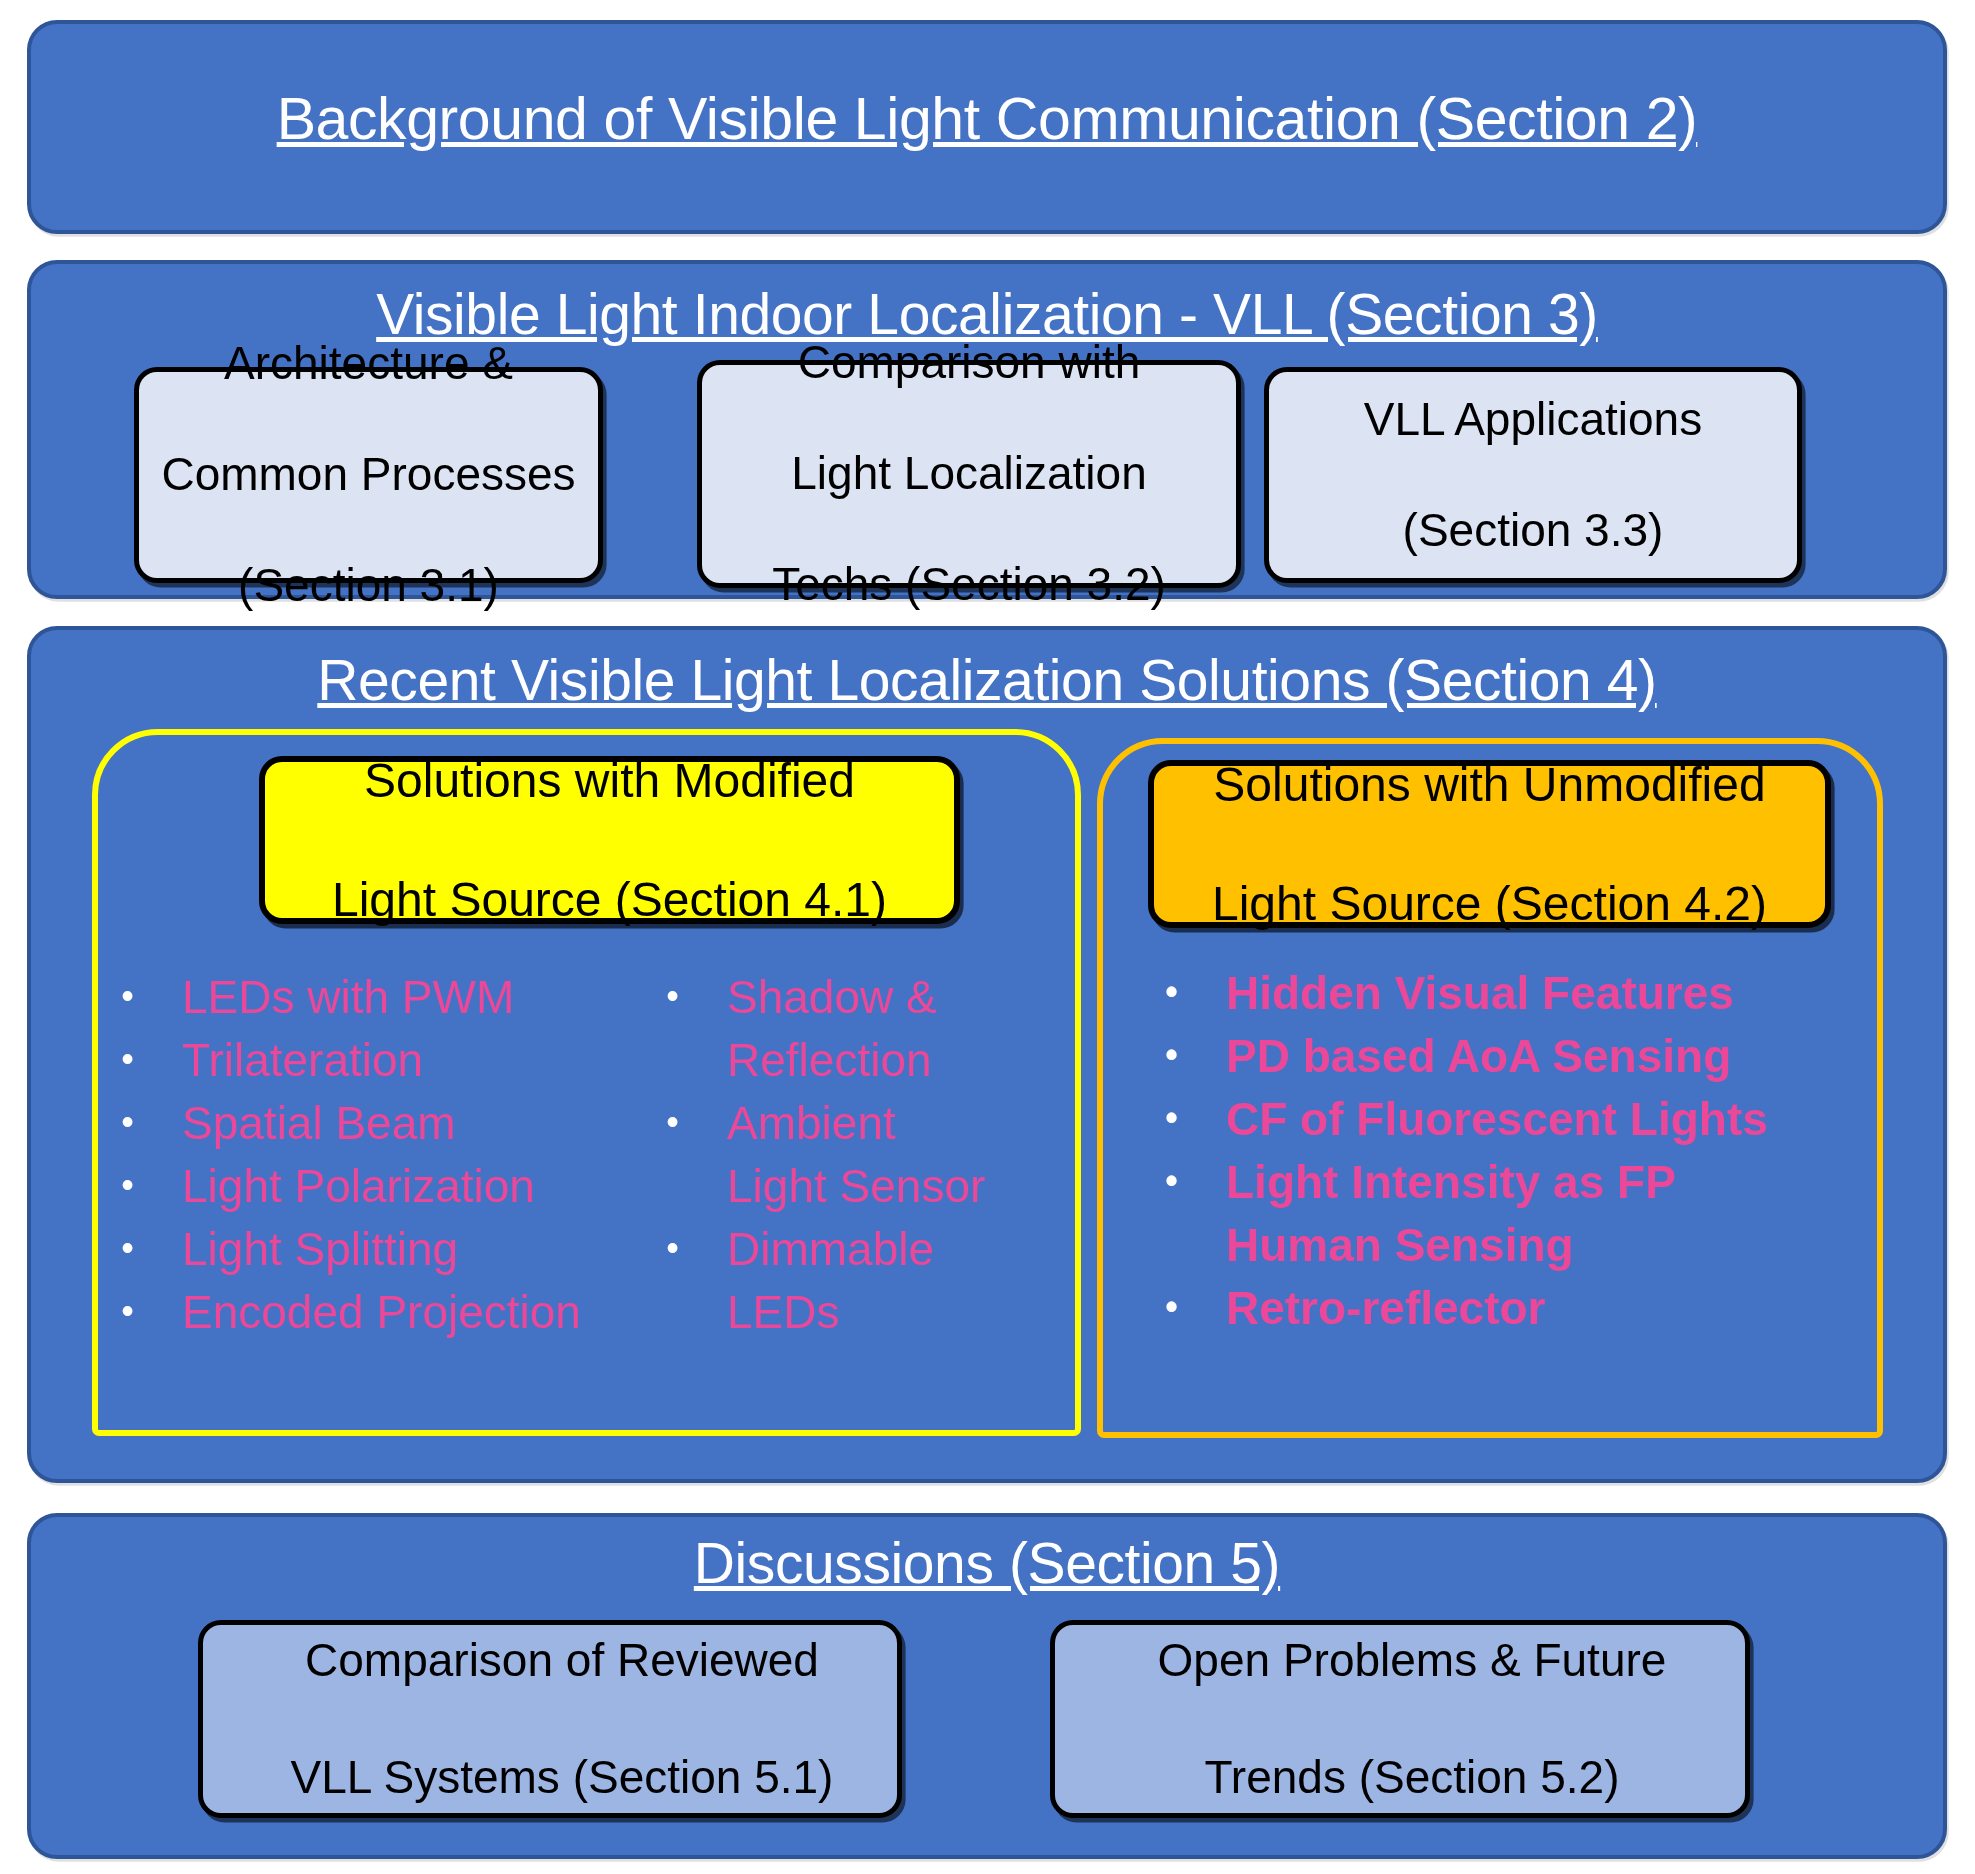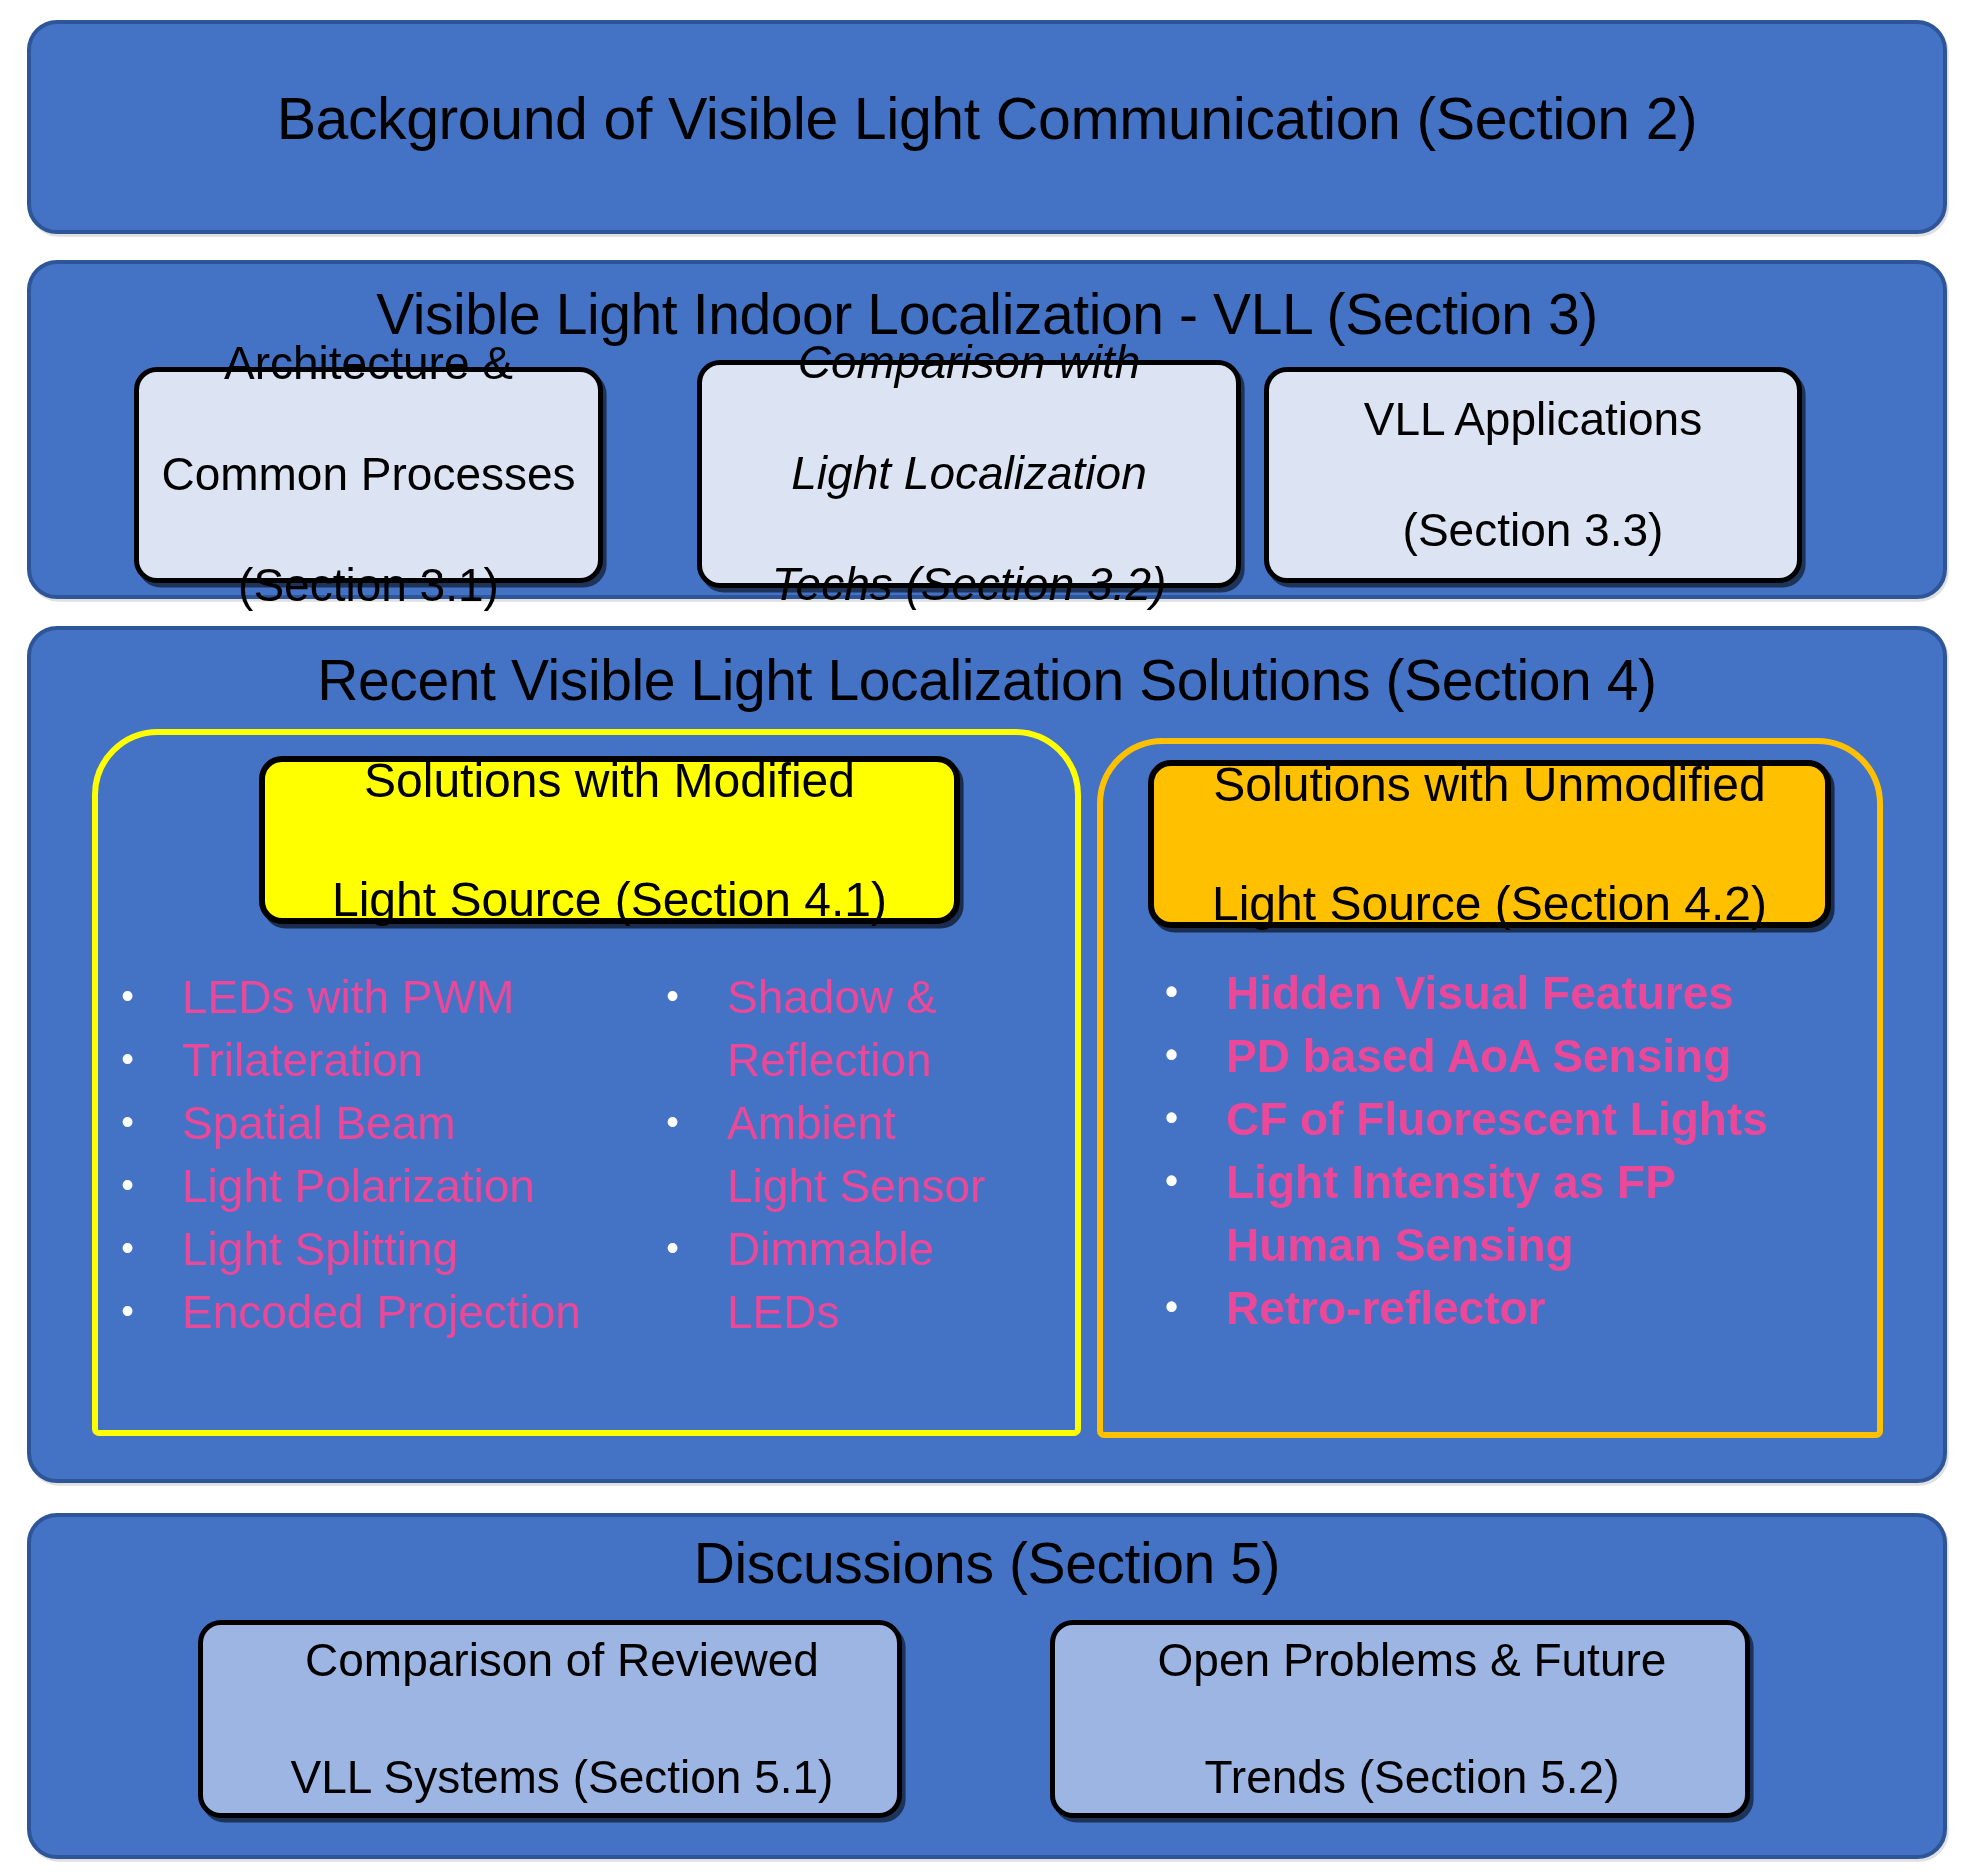--- a/index.html
+++ b/index.html
@@ -30,25 +30,26 @@
     border-radius: 30px;
     box-sizing: border-box;
     box-shadow: 1.8px 2.7px 0 rgba(0,0,0,0.12);
   }
 
   .panel-title {
     position: absolute;
     left: 0;
     width: 100%;
     text-align: center;
-    color: #000000;
+    color: #ffffff;
     font-size: 55px;
     line-height: 1.08;
     letter-spacing: -0.4px;
     white-space: nowrap;
+    text-decoration: underline;
   }
 
   
   .subbox {
     position: absolute;
     background: #DCE3F2;
     border: 5.3px solid #000000;
     border-radius: 23px;
     box-sizing: border-box;
     color: #000000;
@@ -156,21 +157,21 @@
   </div>
 
   <div class="subbox" style="left:134px; top:367px; width:469px; height:216px;">
     <span>
       <span>Architecture &amp;</span><br>
       <span>Common Processes</span><br>
       <span>(Section 3.1)</span>
     </span>
   </div>
 
-  <div class="subbox" style="left:697px; top:360px; width:544px; height:228px;font-style:italic;">
+  <div class="subbox" style="left:697px; top:360px; width:544px; height:228px;">
     <span>
       <span>Comparison with</span><br>
       <span>Light Localization</span><br>
       <span>Techs (Section 3.2)</span>
     </span>
   </div>
 
   <div class="subbox" style="left:1264px; top:367px; width:538px; height:216px;">
     <span>
       <span>VLL Applications</span><br>

